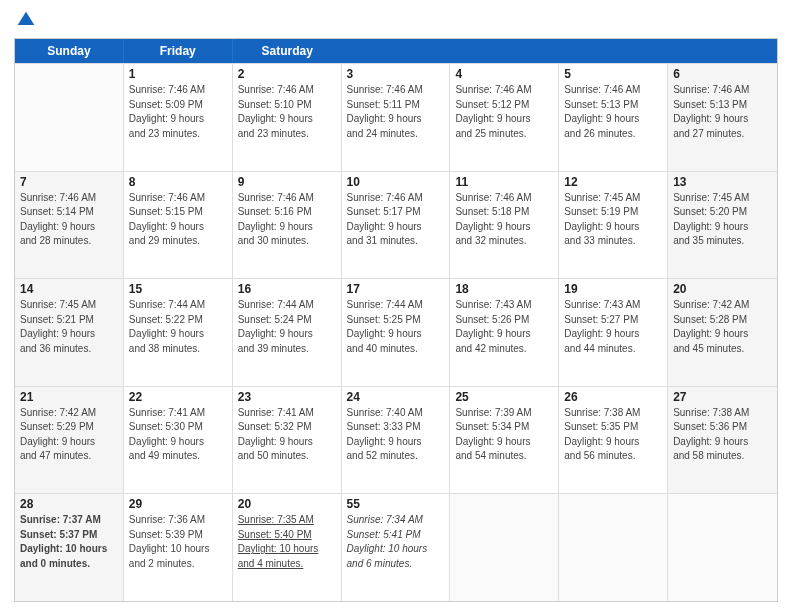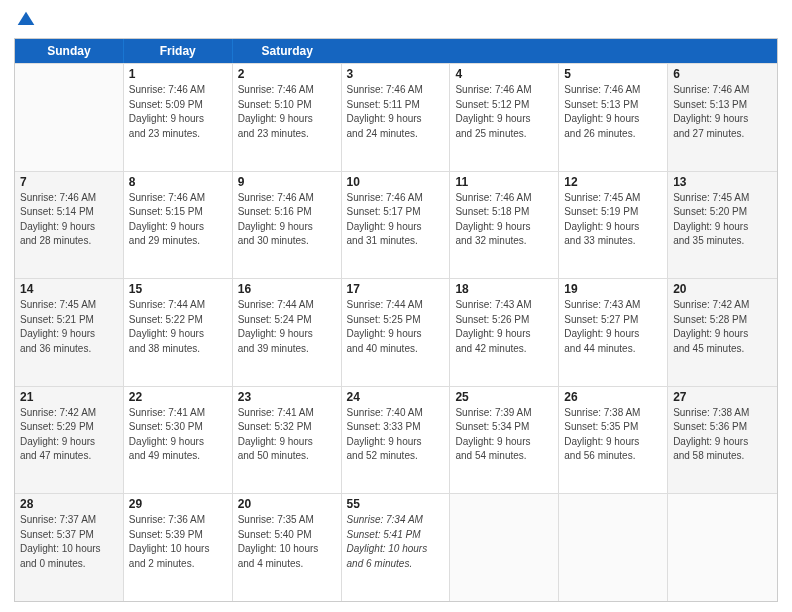--- a/index.html
+++ b/index.html
@@ -337,35 +337,35 @@
             <div class="day-number">27</div>
             <div class="day-info" style="white-space: pre-line;">Sunrise: 7:38 AM
 Sunset: 5:36 PM
 Daylight: 9 hours
 and 58 minutes.</div>
           </div>
         </div>
         <div class="cal-week">
           <div class="cal-cell shaded">
             <div class="day-number">28</div>
-            <div class="day-info" style="white-space: pre-line;">Sunrise: 7:37 AM
+            <div class="day-info" style="white-space: pre-line; font-weight: bold;">Sunrise: 7:37 AM
 Sunset: 5:37 PM
 Daylight: 10 hours
 and 0 minutes.</div>
           </div>
           <div class="cal-cell">
             <div class="day-number">29</div>
             <div class="day-info" style="white-space: pre-line;">Sunrise: 7:36 AM
 Sunset: 5:39 PM
 Daylight: 10 hours
 and 2 minutes.</div>
           </div>
           <div class="cal-cell">
             <div class="day-number">20</div>
-            <div class="day-info" style="white-space: pre-line;">Sunrise: 7:35 AM
+            <div class="day-info" style="white-space: pre-line; text-decoration: underline;">Sunrise: 7:35 AM
 Sunset: 5:40 PM
 Daylight: 10 hours
 and 4 minutes.</div>
           </div>
           <div class="cal-cell">
             <div class="day-number">55</div>
             <div class="day-info" style="white-space: pre-line; font-style: italic;">Sunrise: 7:34 AM
 Sunset: 5:41 PM
 Daylight: 10 hours
 and 6 minutes.</div>

